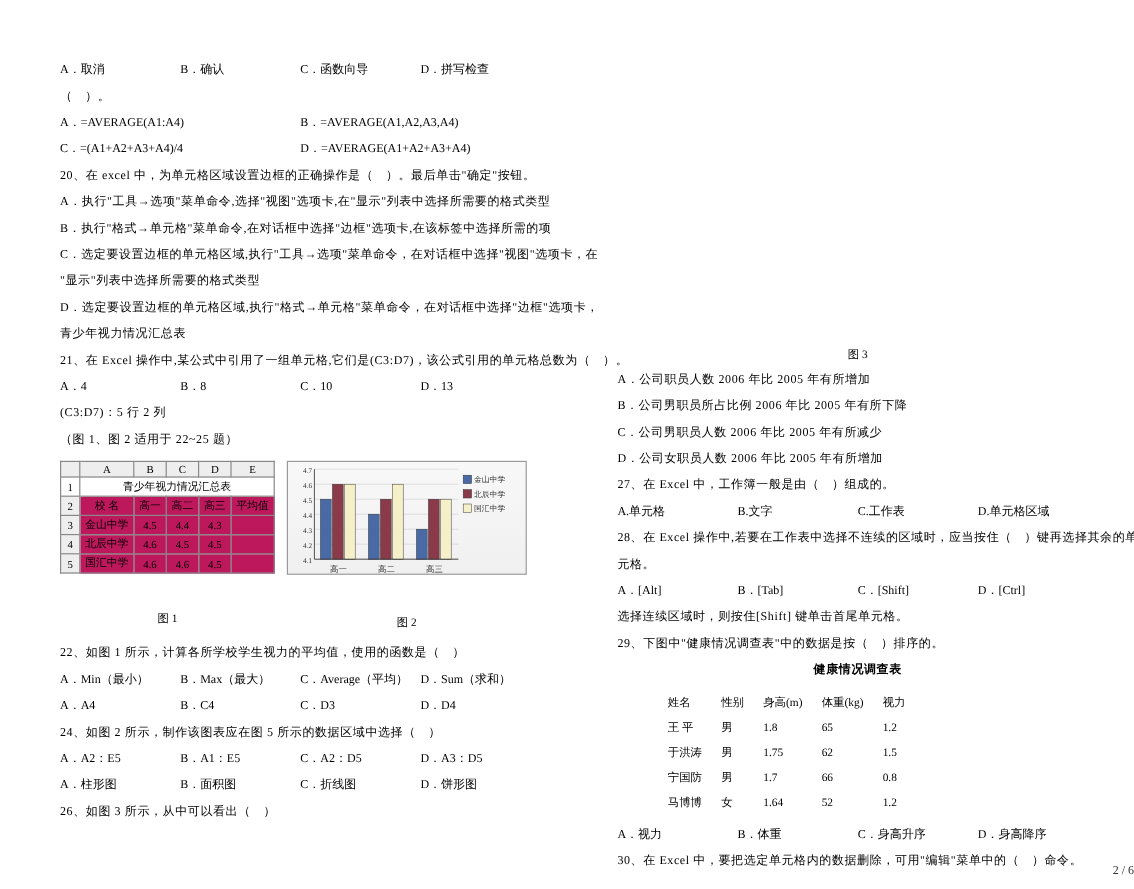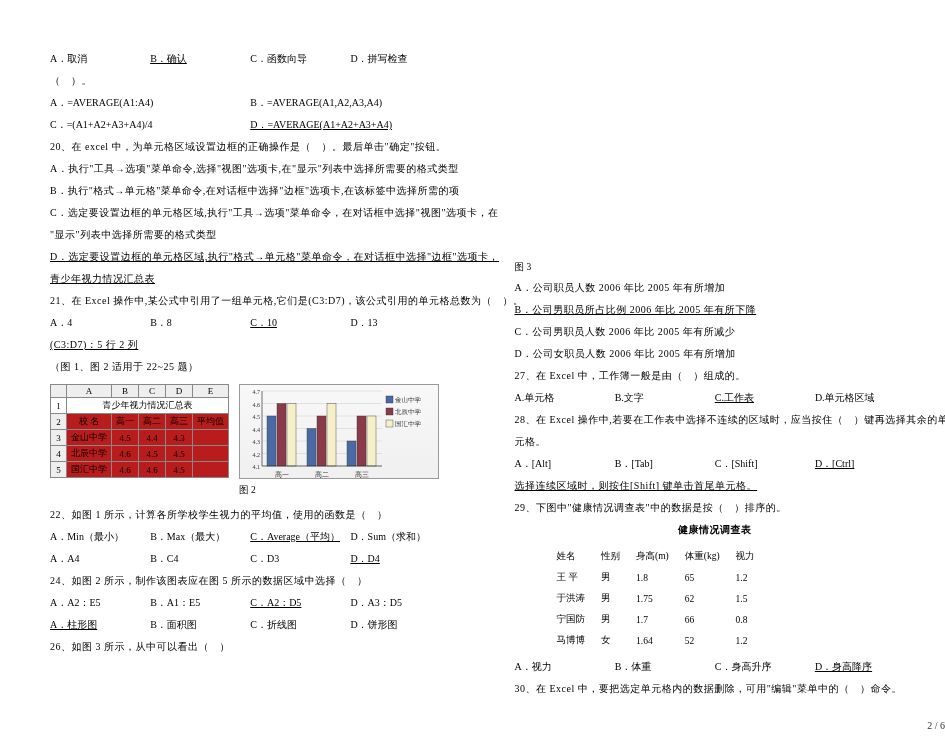--- a/index.html
+++ b/index.html
@@ -33,50 +33,52 @@
     line-height: 2.2;
   }
   .opt {
     width: 25%;
     white-space: nowrap;
   }
   .opt2 {
     width: 50%;
     white-space: nowrap;
   }
-  .u { text-decoration: underline; }
+  .u { }
   .chart-area {
     display: flex;
     gap: 10px;
     margin: 6px 0 4px 0;
     align-items: flex-start;
   }
   .tbl {
     border-collapse: collapse;
     font-size: 9px;
   }
   .tbl td, .tbl th {
     border: 1px solid #888;
     padding: 1px 4px;
     text-align: center;
-    background: #b91c1c;
+    background: #be185d;
   }
   .tbl .hdr td { background: #eee; }
   .tbl .rownum { background: #eee; width: 16px; }
   .tbl .title-row td {
     background: #fff;
     font-weight: normal;
   }
   .chart-svg {
     border: 1px solid #999;
     background: linear-gradient(#f8f8f8,#f0f0f0);
   }
   .caption {
+    text-align: center;
     line-height: 2;
     font-size: 9.5px;
+    margin-top: 29px;
   }
   .data-tbl {
     margin: 4px 0 4px 40px;
     font-size: 9.5px;
     font-family: Liberation Serif, serif;
   }
   .data-tbl td {
     padding: 3px 14px 3px 0;
     white-space: nowrap;
   }
@@ -176,20 +178,21 @@
           <tr>
             <td class="rownum">5</td>
             <td>国汇中学</td>
             <td>4.6</td>
             <td>4.6</td>
             <td>4.5</td>
             <td></td>
           </tr>
         </tbody>
           </table>
+        <div class="caption">图 1</div>
       </div>
 
       <div>
         <svg class="chart-svg" width="200" height="95" id="bar-chart">
             <line x1="22" y1="81" x2="142" y2="81" stroke="#ccc" stroke-width="0.5"></line>
             <text x="20" y="84" font-size="6" text-anchor="end" fill="#333">4.1</text>
             <line x1="22" y1="68.49999999999994" x2="142" y2="68.49999999999994" stroke="#ccc" stroke-width="0.5"></line>
             <text x="20" y="71.49999999999994" font-size="6" text-anchor="end" fill="#333">4.2</text>
             <line x1="22" y1="56" x2="142" y2="56" stroke="#ccc" stroke-width="0.5"></line>
             <text x="20" y="59" font-size="6" text-anchor="end" fill="#333">4.3</text>

